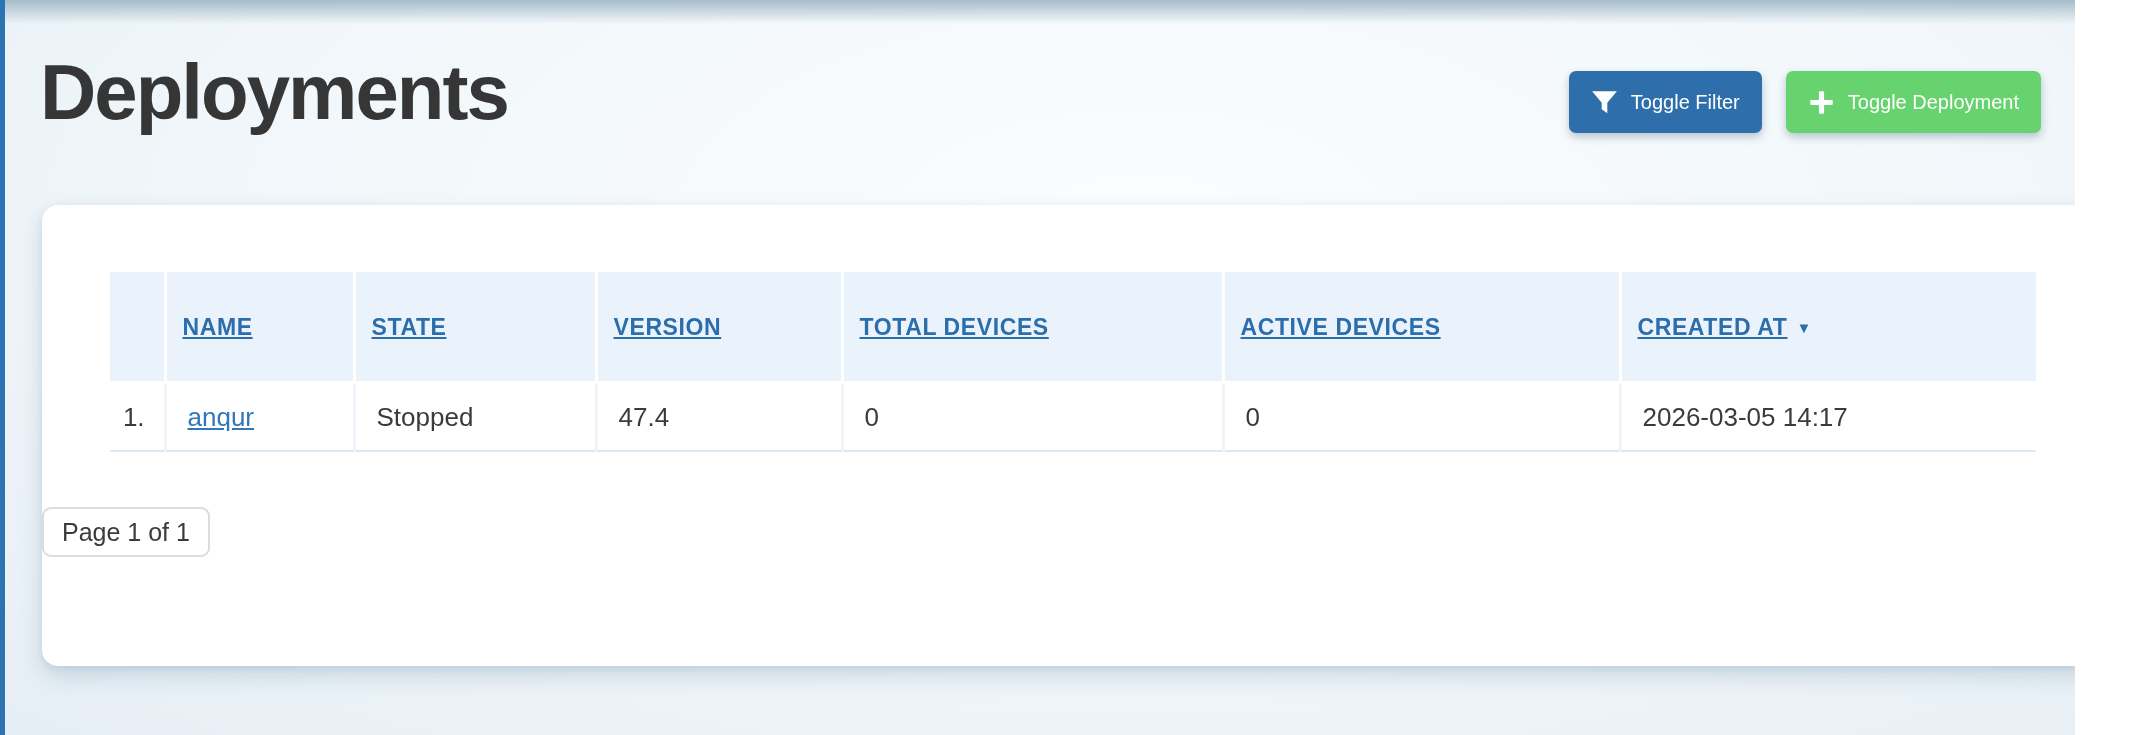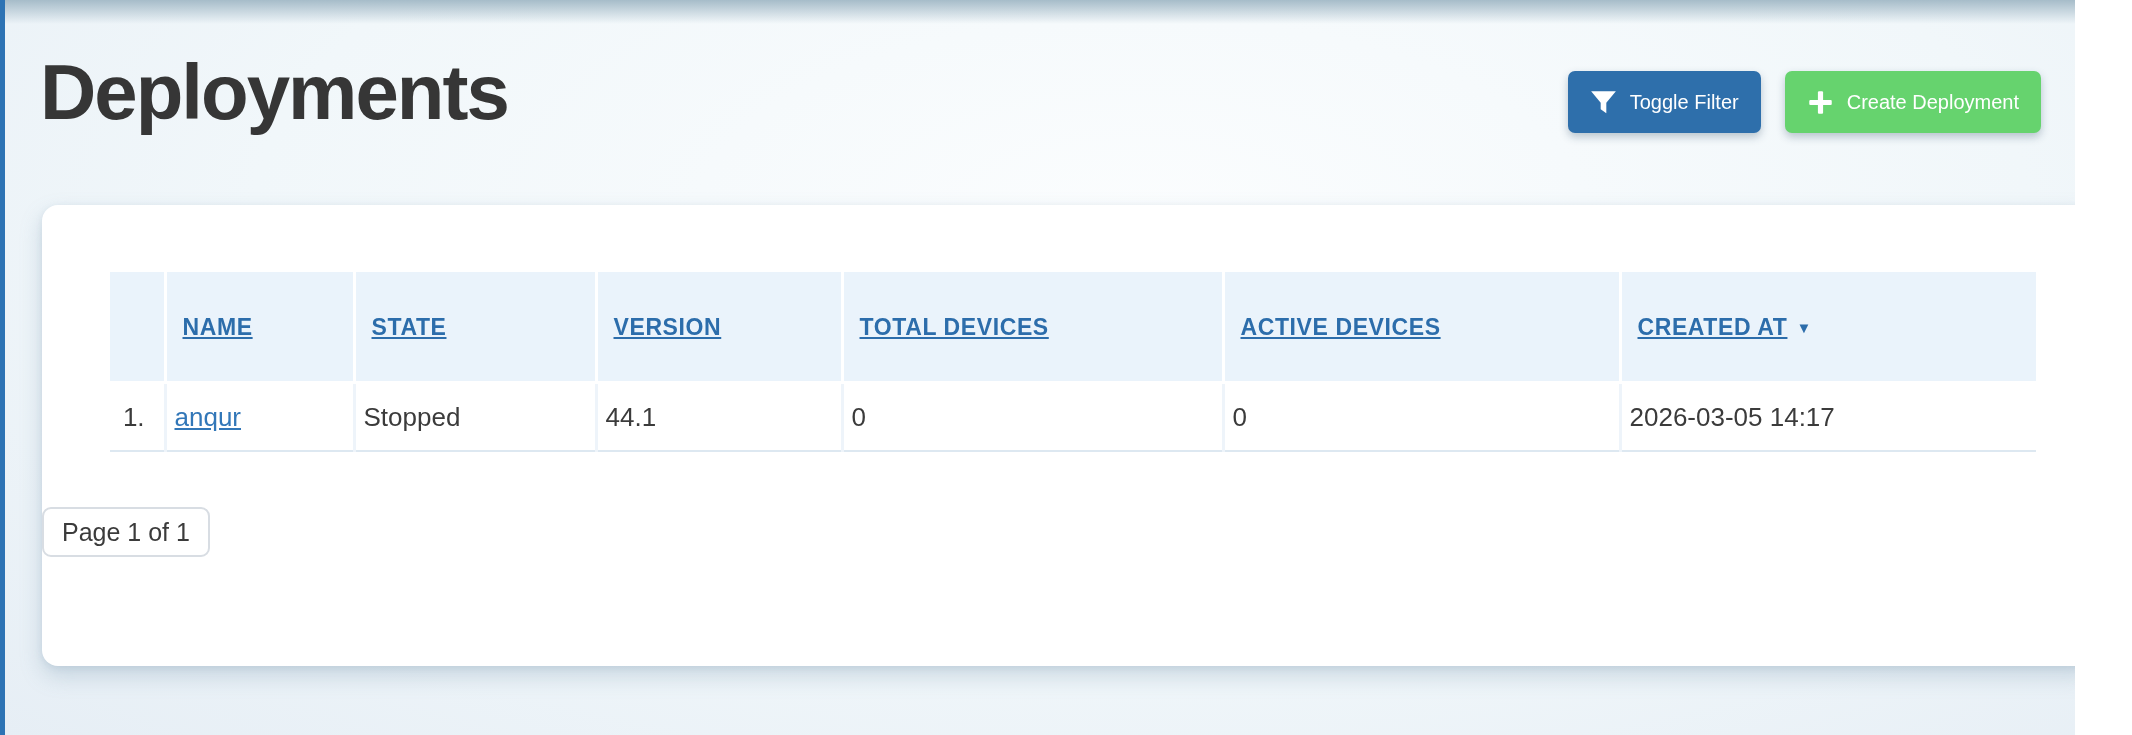--- a/index.html
+++ b/index.html
@@ -57,21 +57,21 @@
     border-right: 3px solid #ffffff; border-bottom: 3px solid #ffffff;
   }
   thead th:last-child { border-right: none; }
   thead th a {
     color: #2c6dab; font-size: 23px; letter-spacing: 0.6px;
     text-decoration: underline; text-transform: uppercase; cursor: pointer;
   }
   .sort-icon { color: #2c6dab; font-size: 15px; margin-left: 9px; text-decoration: none; display: inline-block; vertical-align: 2px; }
   tbody td {
     height: 66px; background: #ffffff; vertical-align: middle;
-    padding: 0 0 0 8px;
+    padding: 0 0 0 21px;
     border-right: 3px solid #eef4fa;
     border-top: 1px solid #e6eef6;
     border-bottom: 2px solid #dde8f1;
   }
   tbody td:last-child { border-right: none; }
   td.idx { text-align: center; padding: 0 6px 0 0; }
   a.name-link { color: #3277b8; text-decoration: underline; cursor: pointer; }
   .pagination-wrap { display: flex; margin-top: 55px; }
   .pagination-box {
     min-width: 144px; height: 50px; box-sizing: border-box;
@@ -98,21 +98,21 @@
       </span>
       <span>Toggle Filter</span>
     </button>
     <button class="btn btn-create">
       <span class="icn">
         <svg width="27" height="27" viewBox="0 0 24 24" fill="#ffffff">
           <rect x="9.7" y="2" width="4.6" height="20" rx="1"></rect>
           <rect x="2" y="9.7" width="20" height="4.6" rx="1"></rect>
         </svg>
       </span>
-      <span>Create Deployment</span>
+      <span>Toggle Deployment</span>
     </button>
   </div>
 
   <div class="card">
     <table class="deployments">
       <colgroup>
         <col style="width:55px">
           <col style="width:189px">
           <col style="width:242px">
         <col style="width:246px">
@@ -143,21 +143,21 @@
           </th>
         </tr>
       </thead>
       <tbody>
         <tr>
           <td class="idx">1.</td>
           <td>
             <a class="name-link">anqur</a>
           </td>
           <td>Stopped</td>
-          <td>44.1</td>
+          <td>47.4</td>
           <td>0</td>
           <td>0</td>
           <td>2026-03-05 14:17</td>
         </tr>
       </tbody>
     </table>
 
     <div class="pagination-wrap">
       <div class="pagination-box">Page 1 of 1</div>
     </div>

